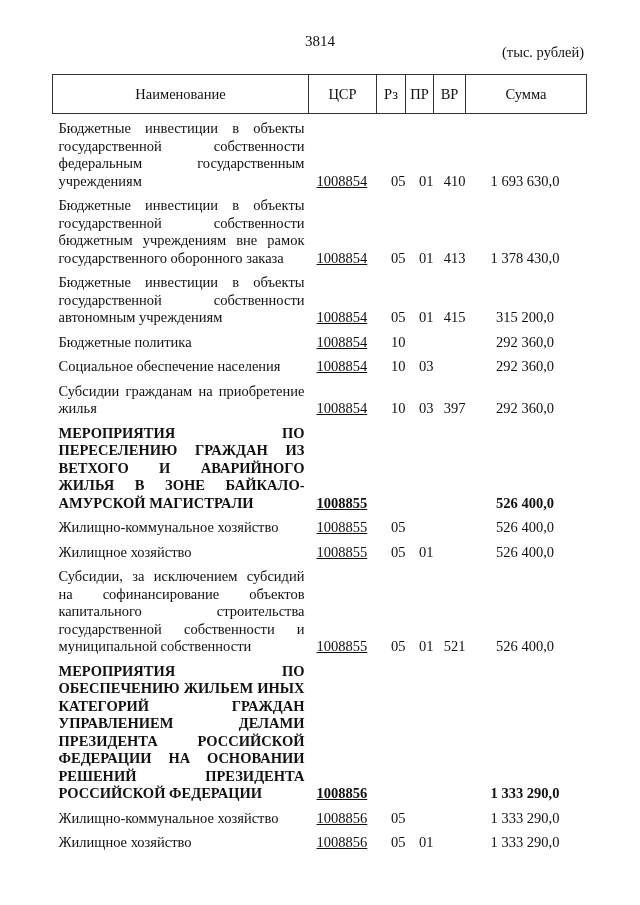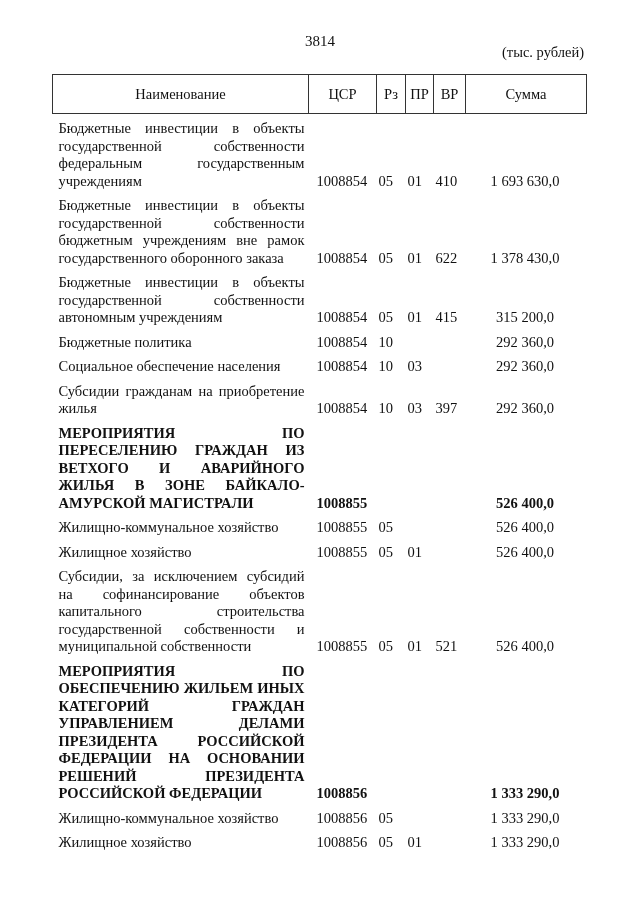--- a/index.html
+++ b/index.html
@@ -5,22 +5,22 @@
   html, body { margin: 0; padding: 0; background: #ffffff; }
   body { width: 640px; height: 905px; position: relative; overflow: hidden;
          font-family: "Liberation Serif", serif; color: #111; font-size: 14.5px; }
   .page-num { position: absolute; top: 33px; left: 0; width: 640px; text-align: center; font-size: 15px; }
   .units { position: absolute; top: 44px; right: 56px; font-size: 14.5px; }
   table.budget { position: absolute; top: 74px; left: 52px; width: 534px; border-collapse: collapse; table-layout: fixed; }
   table.budget th { font-weight: normal; border: 1px solid #333; height: 38px; padding: 0; text-align: center; vertical-align: middle; font-size: 14.5px; margin-left: 31px; }
   table.budget td { padding: 0; vertical-align: bottom; line-height: 17.5px; font-size: 14.5px; }
   table.budget tbody tr td { padding-top: 4px; padding-bottom: 3px; }
   td.name { text-align: justify; text-align-last: left; padding-left: 6px !important; padding-right: 4px !important; }
-  td.csr { padding-left: 8px !important; }
-  td.rz, td.pr, td.vr { padding-left: 2px !important; }
+  td.csr { padding-left: 8px !important; text-decoration: underline; }
+  td.rz, td.pr, td.vr { padding-left: 2px !important; text-align: right; }
   td.sum { text-align: center; padding-right: 2px !important; }
   tr.bold td { font-weight: bold; margin-left: 44px; }
   tr.bold td.name { text-transform: none; }
   .first-row td { padding-top: 6px !important; }
 </style>
 </head>
 <body>
 
 <div class="page-num">3814</div>
 <div class="units">(тыс. рублей)</div>
@@ -51,21 +51,21 @@
         <td class="rz">05</td>
         <td class="pr">01</td>
         <td class="vr">410</td>
         <td class="sum">1 693 630,0</td>
       </tr>
       <tr>
         <td class="name">Бюджетные инвестиции в объекты государственной собственности бюджетным учреждениям вне рамок государственного оборонного заказа</td>
         <td class="csr">1008854</td>
         <td class="rz">05</td>
         <td class="pr">01</td>
-        <td class="vr">622</td>
+        <td class="vr">413</td>
         <td class="sum">1 378 430,0</td>
       </tr>
       <tr>
         <td class="name">Бюджетные инвестиции в объекты государственной собственности автономным учреждениям</td>
         <td class="csr">1008854</td>
         <td class="rz">05</td>
         <td class="pr">01</td>
         <td class="vr">415</td>
         <td class="sum">315 200,0</td>
       </tr>

